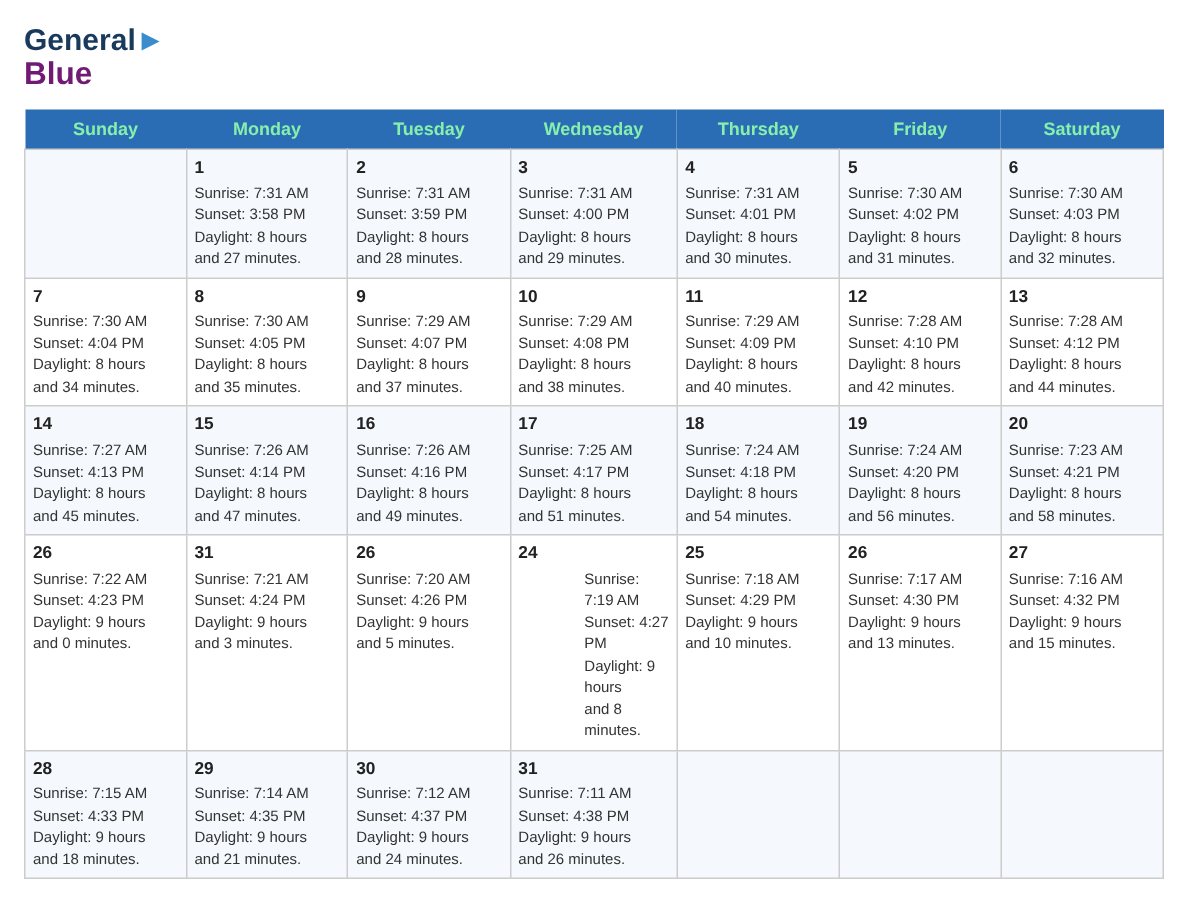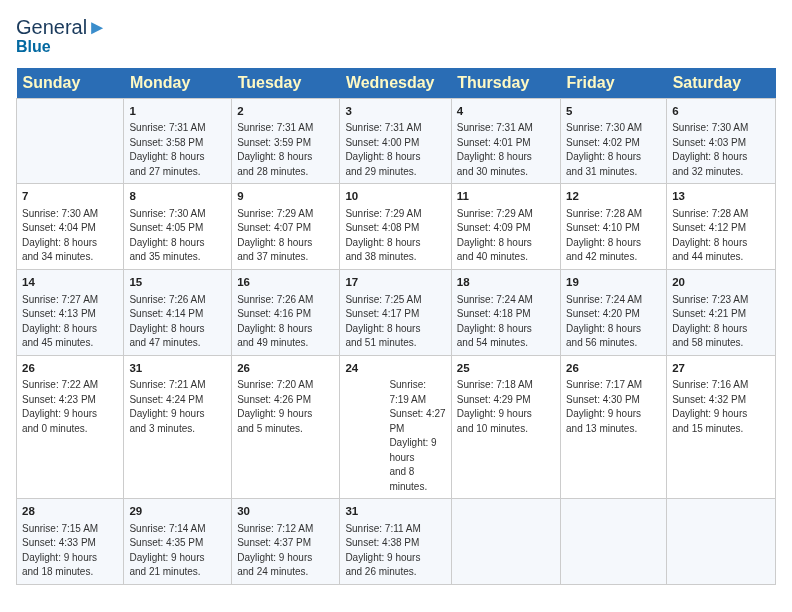--- a/index.html
+++ b/index.html
@@ -32,24 +32,24 @@
       font-size: 15px;
       color: #333;
     }
     table {
       width: 100%;
       border-collapse: collapse;
       font-size: 10.5px;
     }
     thead tr th {
       background: #2a6db5;
-      color: #fef9c3;
-      text-align: left;
+      color: #86efac;
+      text-align: center;
       padding: 6px 6px;
-      font-size: 16px;
+      font-size: 12px;
       font-weight: bold;
     }
     tbody tr td {
       border: 1px solid #ccc;
       vertical-align: top;
       padding: 4px 5px;
       width: 113px;
       min-height: 80px;
       color: #222;
       line-height: 1.45;
@@ -73,22 +73,22 @@
     td.empty {
       background: #f9f9f9;
     }
   </style>
 </head>
 <body>
 
 <div class="header">
   <div class="logo">
     <div>
-      <div style="font-size:20px;font-weight:normal;color:#1a3a5c;line-height:1.1;">General<span style="color:#3a8dcc;">►</span></div>
-      <div style="font-size:16px;font-weight:bold;color:#0369a1;line-height:1.1;">Blue</div>
+      <div style="font-size:20px;font-weight:bold;color:#1a3a5c;line-height:1.1;">General<span style="color:#3a8dcc;">►</span></div>
+      <div style="font-size:21px;font-weight:bold;color:#701a75;line-height:1.1;">Blue</div>
     </div>
   </div>
   <div class="title-block">
     <div class="month-title"></div>
     <div class="location"></div>
   </div>
 </div>
 
 <table>
   <thead>

